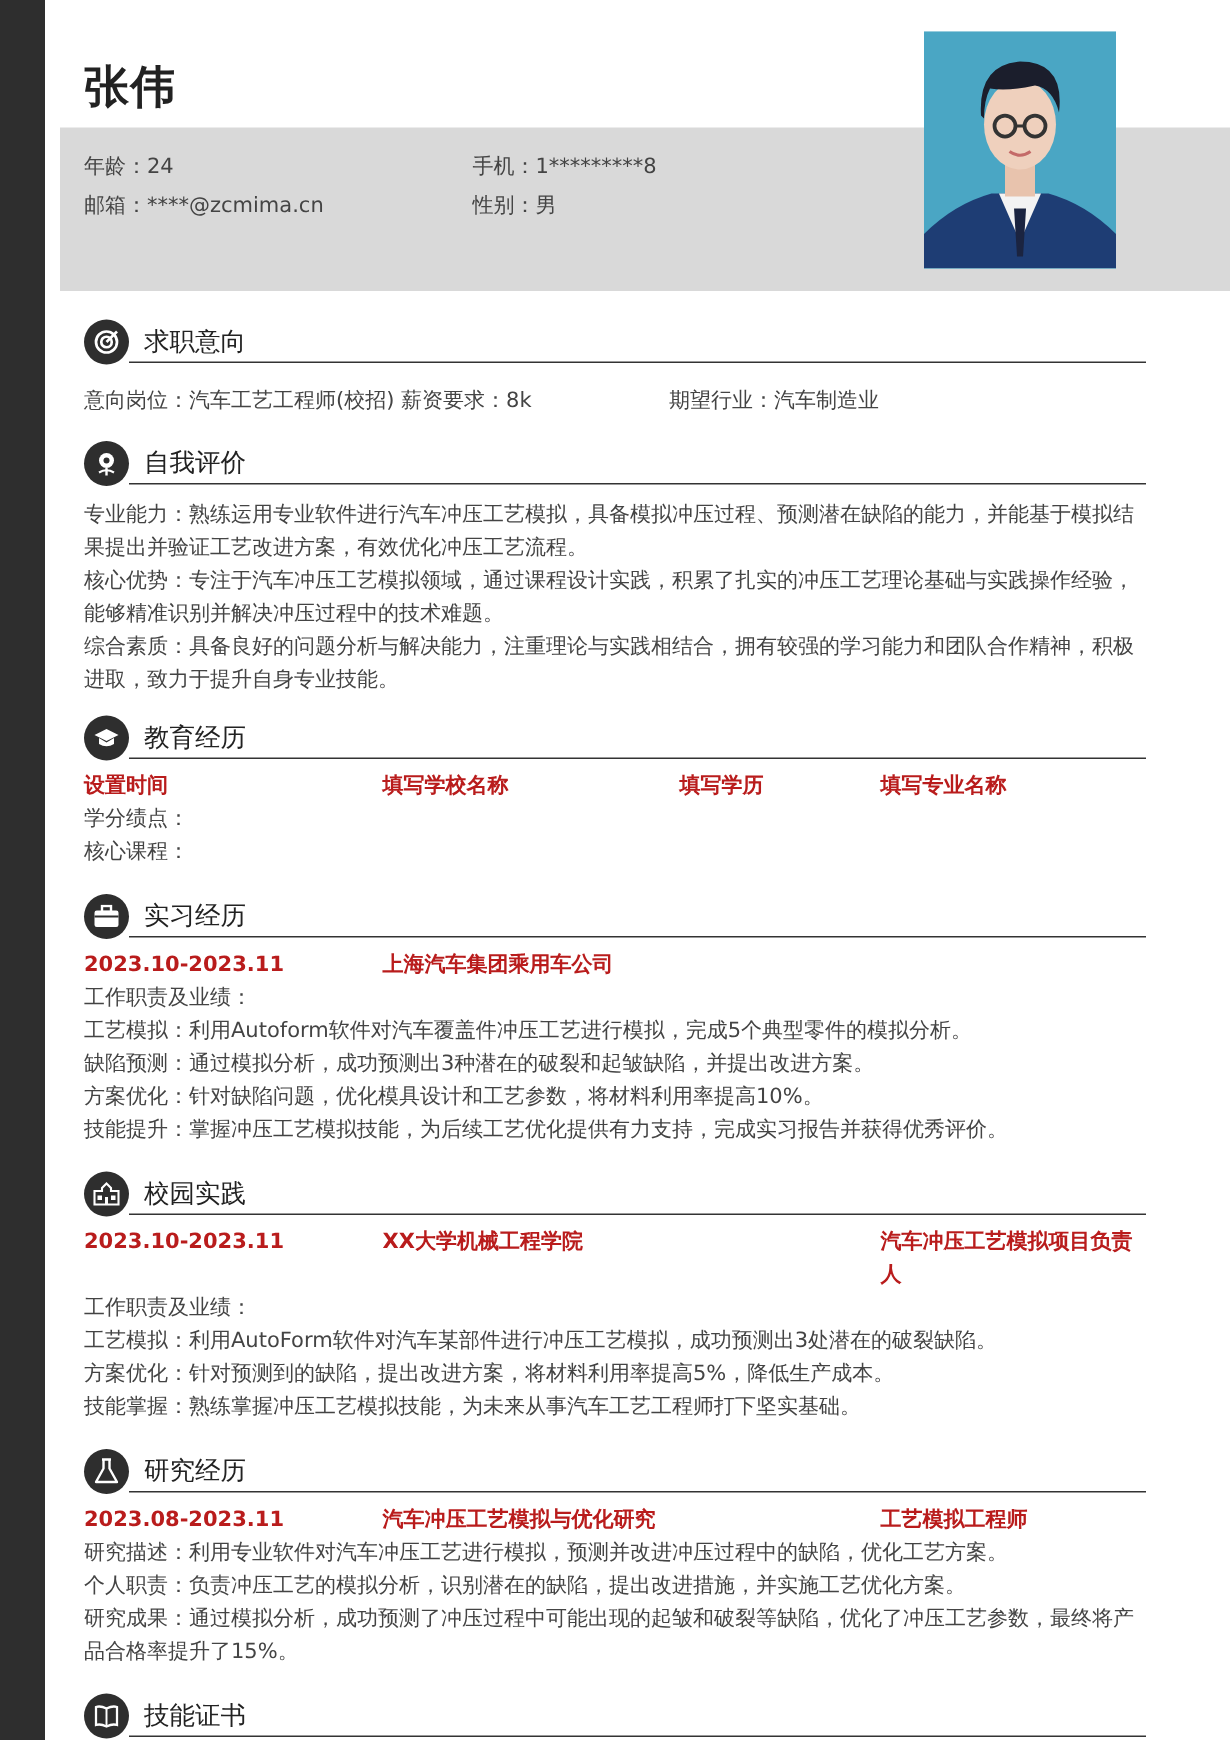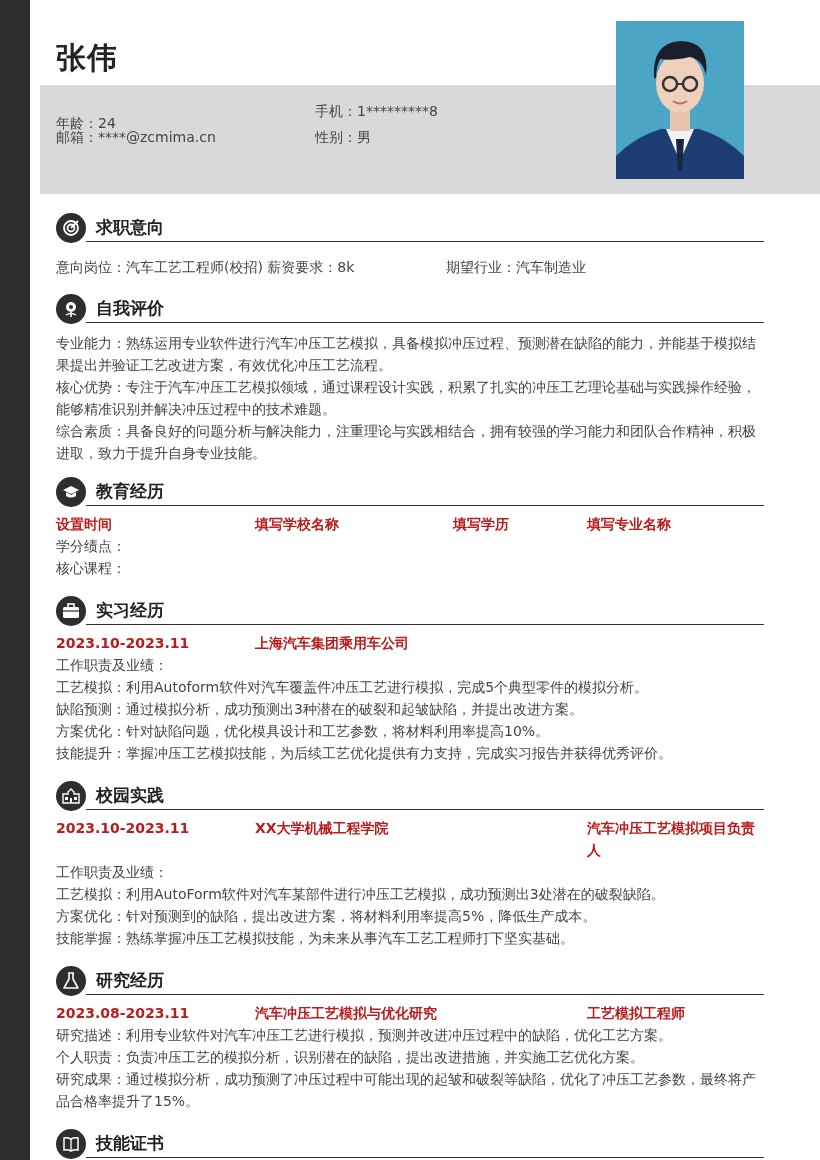--- a/index.html
+++ b/index.html
@@ -36,42 +36,42 @@
   .sec-head {
     position: relative; height: 32px;
   }
   .sec-icon {
     position: absolute; left: 0; top: 0; width: 30px; height: 30px;
     border-radius: 50%; background: #2e2e2e;
     display: flex; align-items: center; justify-content: center;
   }
   .sec-title {
     position: absolute; left: 40px; top: 3px;
-    font-size: 17px; font-weight: bold; color: #222;
+    font-size: 17px; font-weight: normal; color: #222;
   }
   .sec-line {
     position: absolute; left: 30px; right: 0; top: 28px;
     border-top: 1.5px solid #333;
   }
   .p { font-size: 14px; line-height: 22px; color: #444; margin: 0; }
   .row { position: relative; height: 22px; font-size: 14px; font-weight: bold; color: #b91c1c; line-height: 22px; }
   .row span { position: absolute; top: 0; }
   .c1 { left: 0; }
   .c2 { left: 199px; }
   .c3 { left: 397px; }
   .c4 { left: 531px; width: 177px; }
 </style>
 </head>
 <body>
 
 <div class="sidebar"></div>
 <div class="header-band"></div>
 
 <div class="name">张伟</div>
-<div class="info" style="left:56px; top:102px;margin-top:12px;">年龄：24</div>
+<div class="info" style="left:56px; top:102px;">年龄：24</div>
 <div class="info" style="left:315px; top:102px;">手机：1*********8</div>
 <div class="info" style="left:56px; top:128px;">邮箱：****@zcmima.cn</div>
 <div class="info" style="left:315px; top:128px;">性别：男</div>
 
 <div class="photo">
   <svg width="128" height="158" viewBox="0 0 128 158">
     <rect width="128" height="158" fill="#4aa6c4"></rect>
     <path d="M0 158 L0 135 Q20 115 45 108 L83 108 Q108 115 128 135 L128 158 Z" fill="#1e3d74"></path>
     <path d="M50 108 L64 140 L78 108 Z" fill="#f3f3f3"></path>
     <path d="M60 118 L68 118 L66 150 L62 150 Z" fill="#1b2440"></path>

